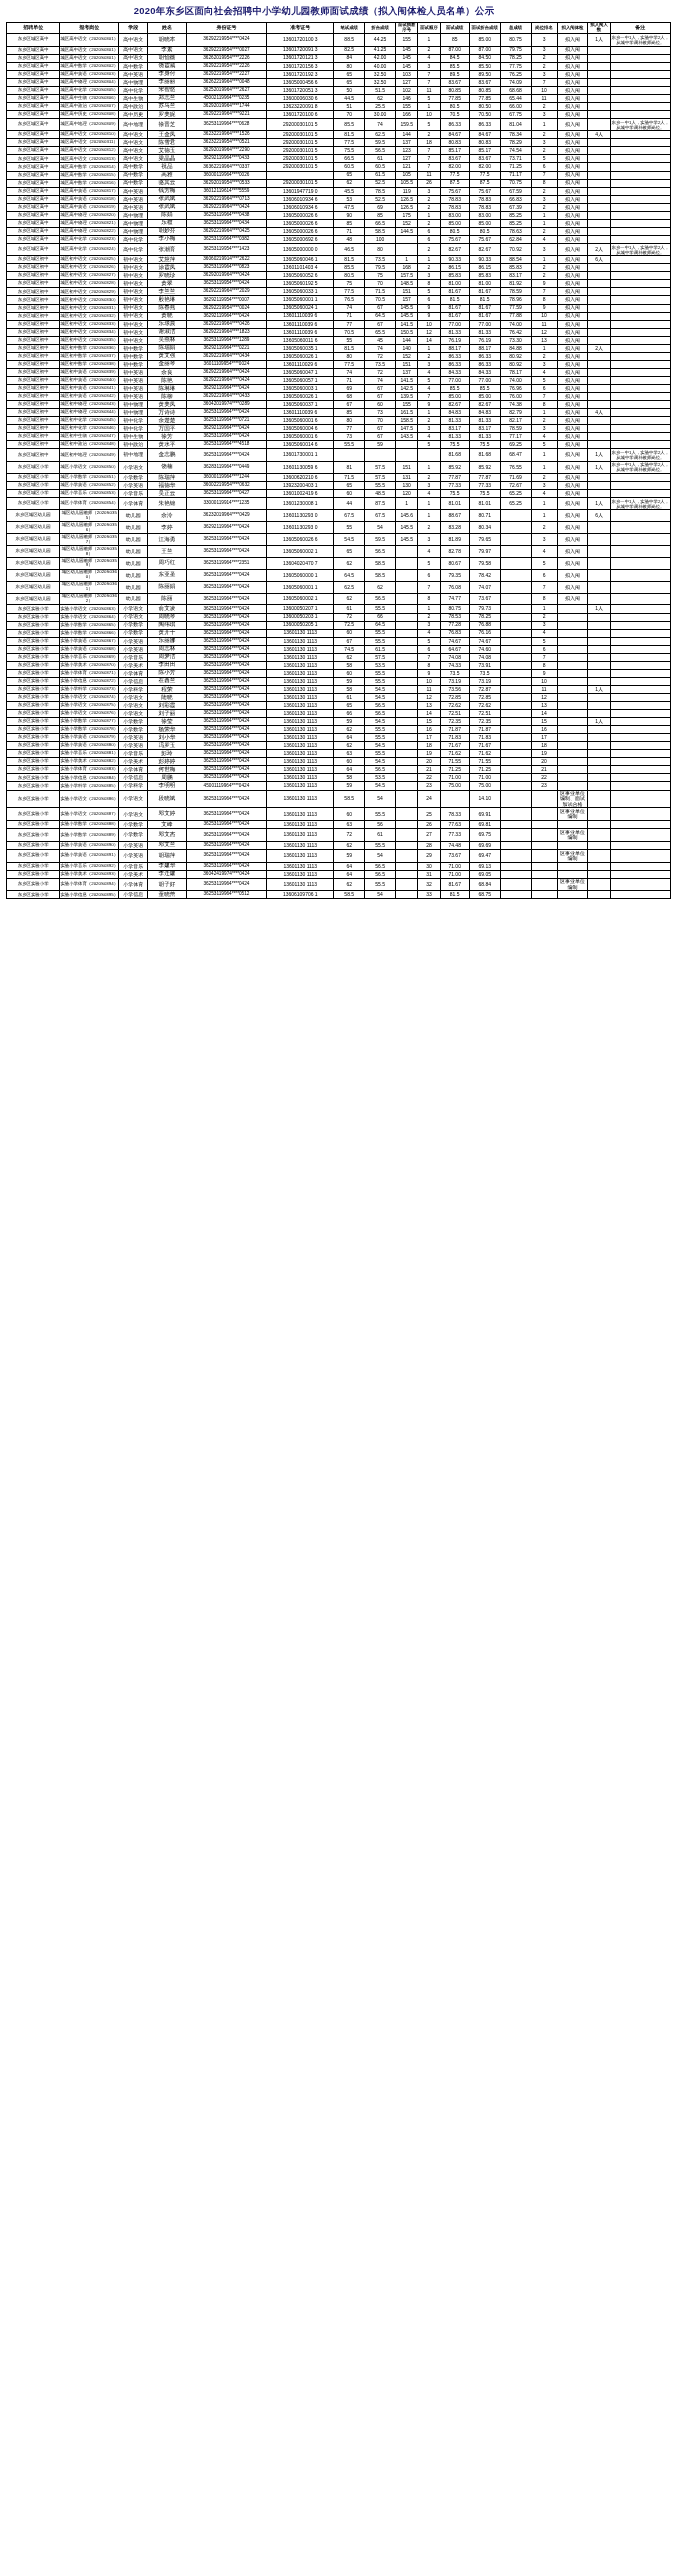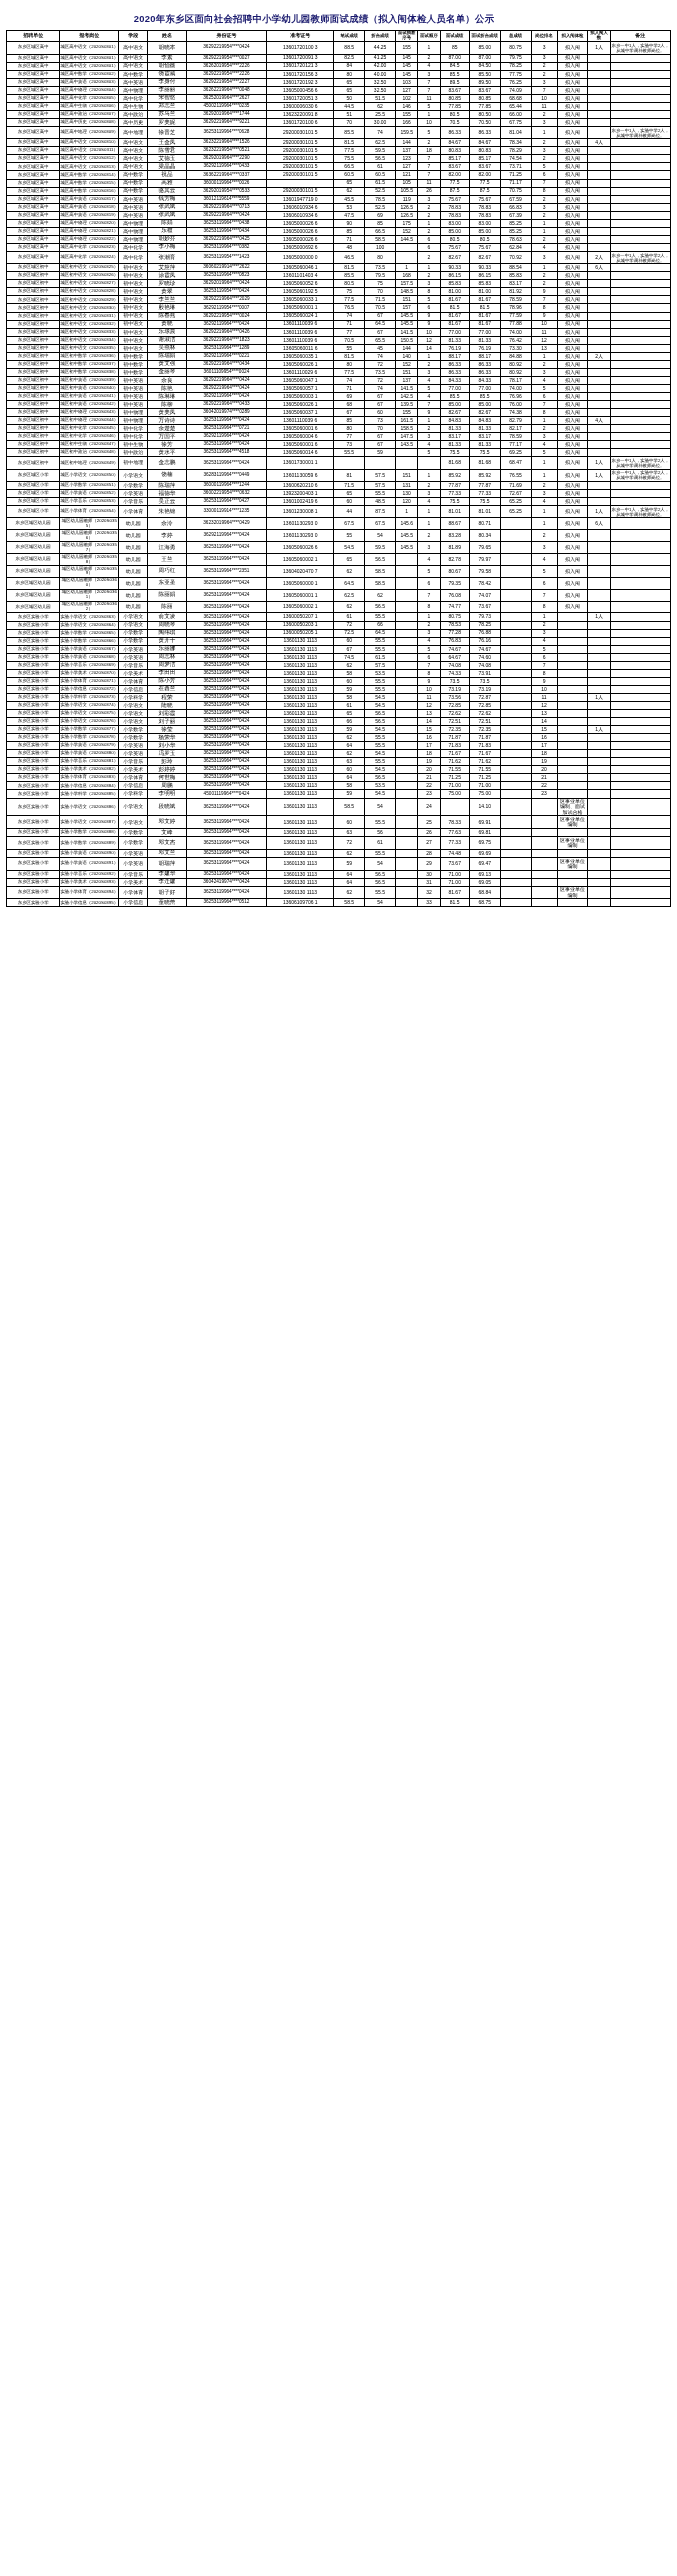--- a/index.html
+++ b/index.html
@@ -1,18 +1,18 @@
 <!DOCTYPE html>
 <html style="font-size:10px"><head>
 <meta charset="utf-8">
 <style>
   html,body{margin:0;padding:0;background:#ffffff;}
   body{font-family:"Liberation Sans","DejaVu Sans",sans-serif;}
   #page{width:677px;min-height:2576px;background:#fff;position:relative;padding:0;box-sizing:border-box;}
-  .title{width:628px;text-align:center;font-size:9.4px;font-weight:bold;color:#1a1a6e;padding:5px 0 3.8px 0;letter-spacing:0.3px;margin-top:8px;}
+  .title{width:628px;text-align:center;font-size:9.4px;font-weight:bold;color:#1a1a6e;padding:5px 0 3.8px 0;letter-spacing:0.3px;}
   table{border-collapse:collapse;width:665px;margin:0 auto;table-layout:fixed;}
   th,td{border:0.6px solid #000;font-size:5px;line-height:1.05;text-align:center;vertical-align:middle;padding:0.6px 0;word-break:break-all;color:#000;}
   th{font-weight:bold;background:#fff;font-size:5px;}
   col.c0{width:39px;} 
   col.c1{width:43px;} 
   col.c2{width:21.3px;} 
   col.c3{width:28px;} 
   col.c4{width:59px;} 
   col.c5{width:49px;} 
   col.c6{width:22.6px;} 

